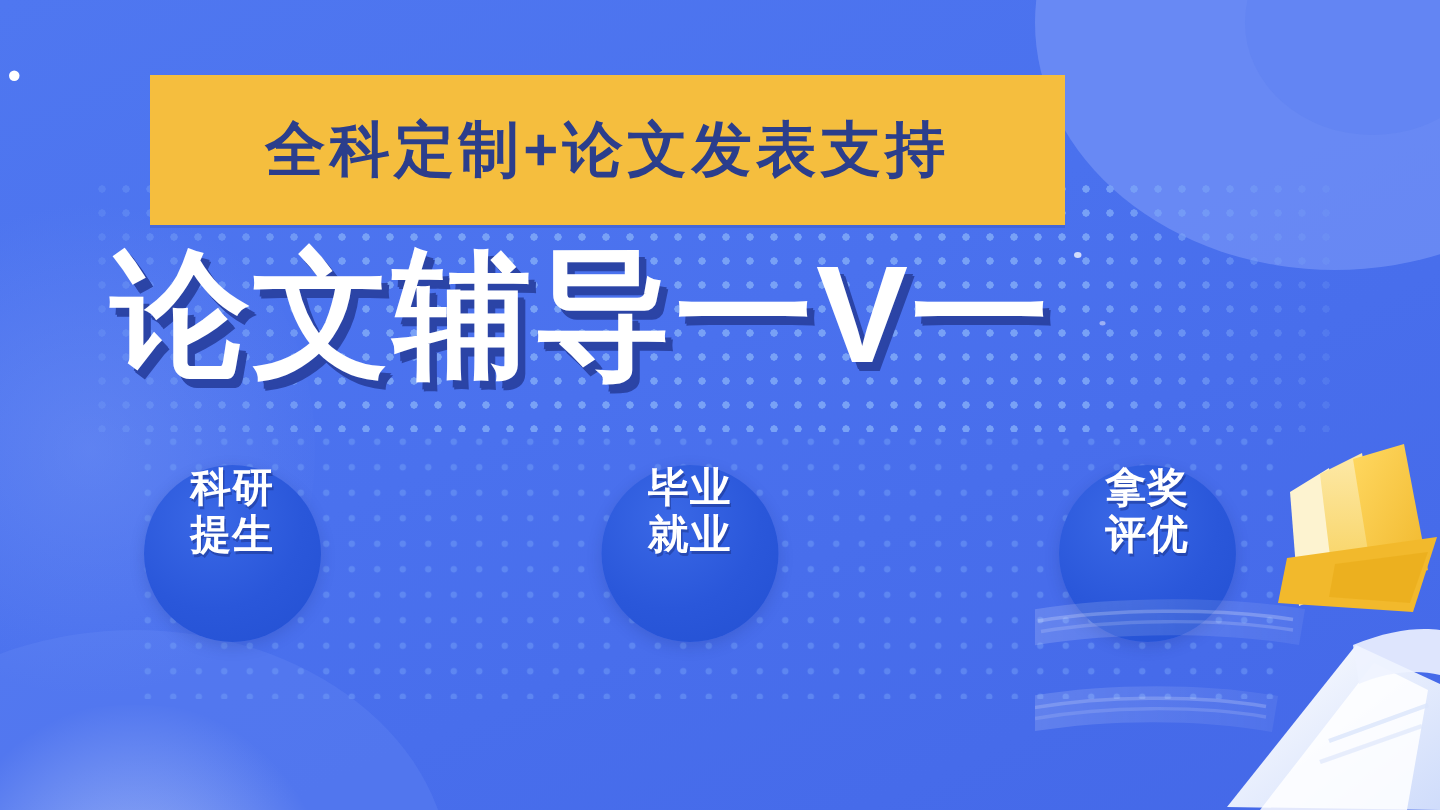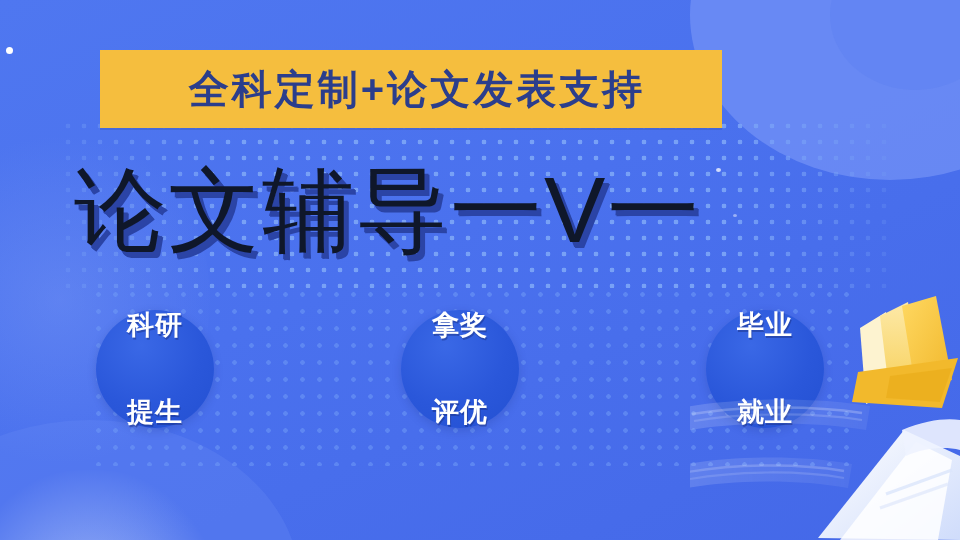--- a/index.html
+++ b/index.html
@@ -101,49 +101,48 @@
     border-radius: 50%;
     background: #ffffff;
   }
 
   
   .ribbon {
     position: absolute;
     left: 100px;
     top: 50px;
     width: 610px;
-    height: 78px;
+    height: 100px;
     background: #f5be3e;
     box-shadow: 0 2px 0 rgba(40,55,120,.18);
     display: flex;
     align-items: center;
     justify-content: center;
-    padding-left: 12px;
   }
   .ribbon-text {
     color: #2b3e8c;
     font-size: 40px;
     font-weight: 700;
     letter-spacing: 3px;
     line-height: 1;
     white-space: nowrap;
   }
 
   
   .headline {
     position: absolute;
     left: 74px;
     top: 150px;
     width: 820px;
     height: 120px;
     display: flex;
     align-items: center;
-    color: #0f172a;
+    color: #ffffff;
     font-size: 92px;
-    font-weight: 400;
+    font-weight: 700;
     line-height: 1;
     letter-spacing: 2px;
     white-space: nowrap;
     text-shadow:
       4px 5px 0 #2b44a6,
       5px 6px 0 #2b44a6;
   }
 
   
   .badges {
@@ -158,21 +157,21 @@
   }
   .badge {
     width: 118px;
     height: 118px;
     border-radius: 50%;
     background: radial-gradient(circle at 38% 30%, #3a68e6 0%, #2a57da 55%, #2350d2 100%);
     box-shadow: 0 3px 10px rgba(25,45,120,.20);
     display: flex;
     flex-direction: column;
     align-items: center;
-    justify-content: space-between;
+    justify-content: flex-start;
     flex: 0 0 auto;
   }
   .badge-line {
     color: #ffffff;
     font-size: 27px;
     font-weight: 700;
     line-height: 1.16;
     letter-spacing: 1px;
     white-space: nowrap;
     text-shadow: 1px 2px 0 rgba(25,45,125,.45);
@@ -215,27 +214,27 @@
 
   <div class="badges">
 
     <div class="badge">
       <span class="badge-line">科研</span>
       <span class="badge-line">提生</span>
     </div>
 
 
     <div class="badge">
+      <span class="badge-line">毕业</span>
+      <span class="badge-line">就业</span>
+    </div>
+
+    <div class="badge">
       <span class="badge-line">拿奖</span>
       <span class="badge-line">评优</span>
-    </div>
-
-    <div class="badge">
-      <span class="badge-line">毕业</span>
-      <span class="badge-line">就业</span>
     </div>
 
 
   </div>
 
   <svg class="books" viewBox="0 0 270 260">
     <defs>
       <linearGradient id="gGold" x1="0" y1="0" x2="1" y2="1">
         <stop offset="0%" stop-color="#ffd861"></stop>
         <stop offset="100%" stop-color="#f0b62a"></stop>

